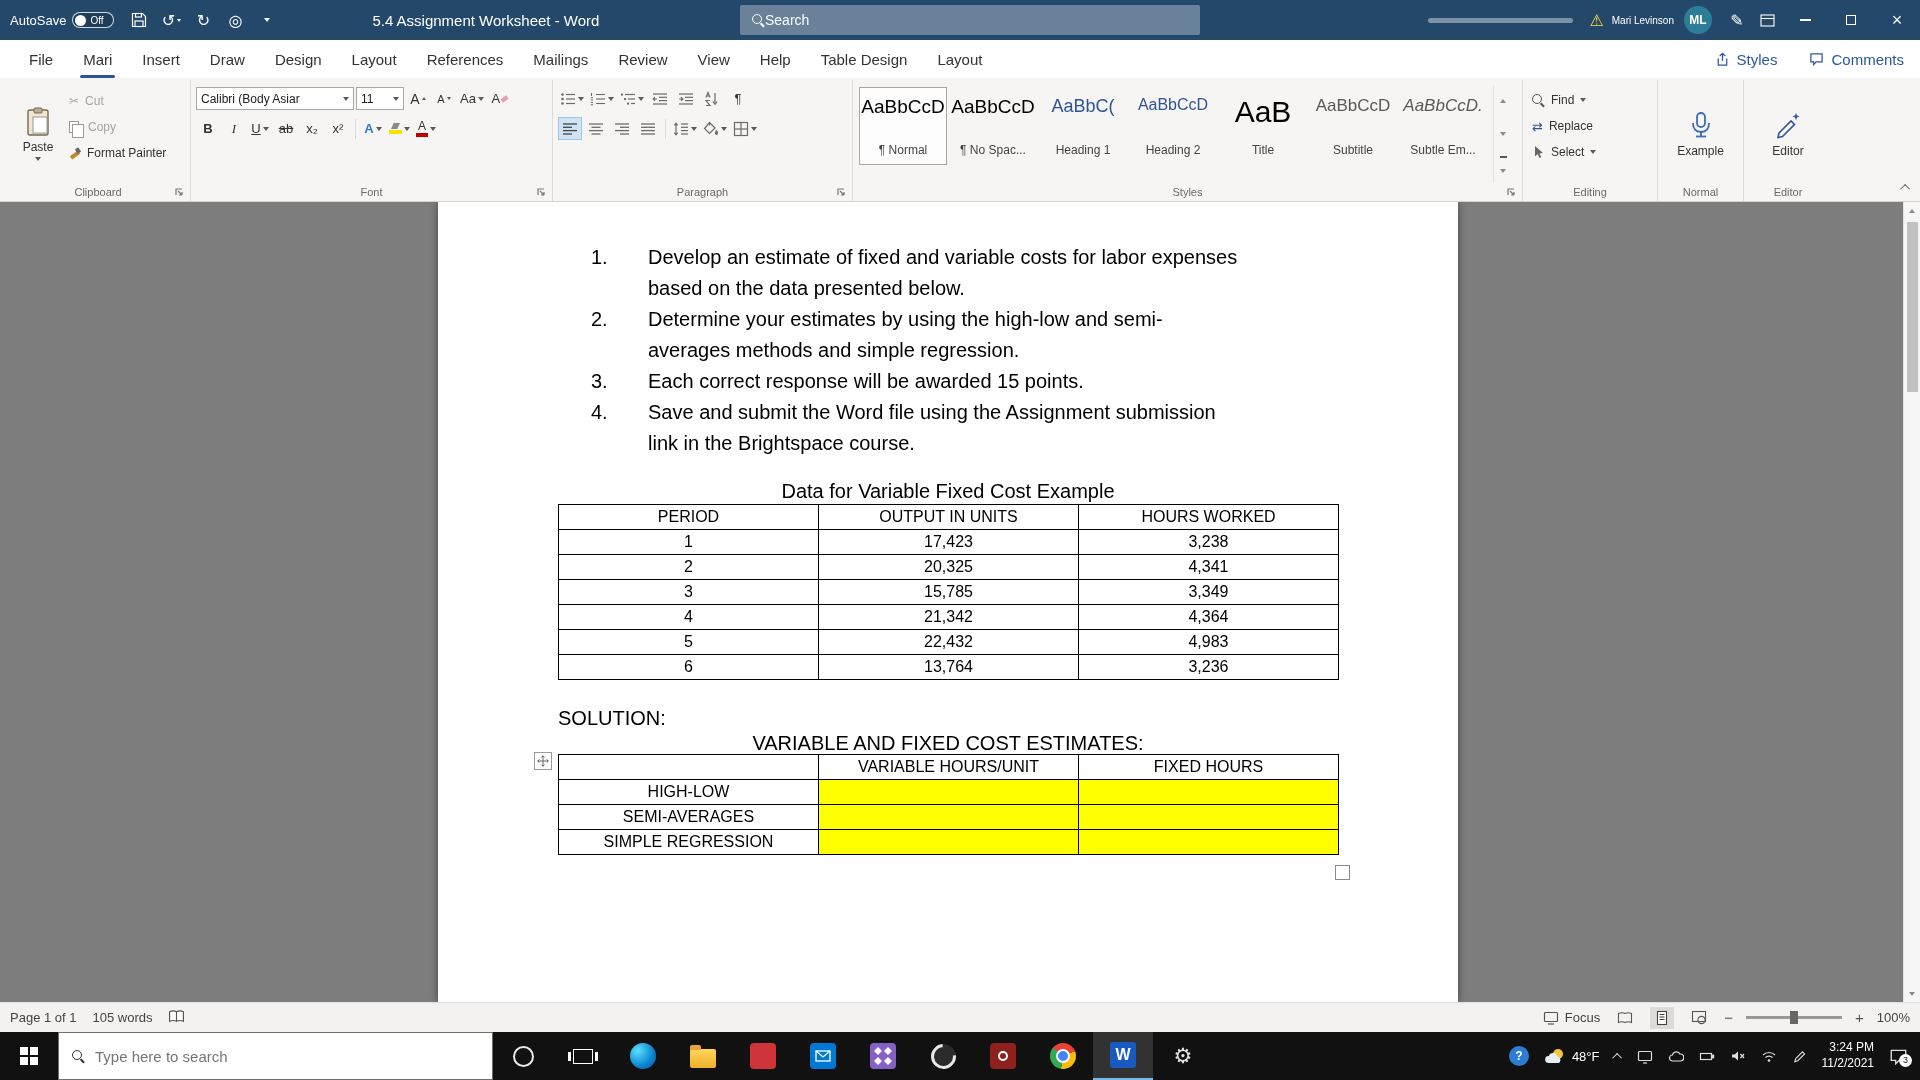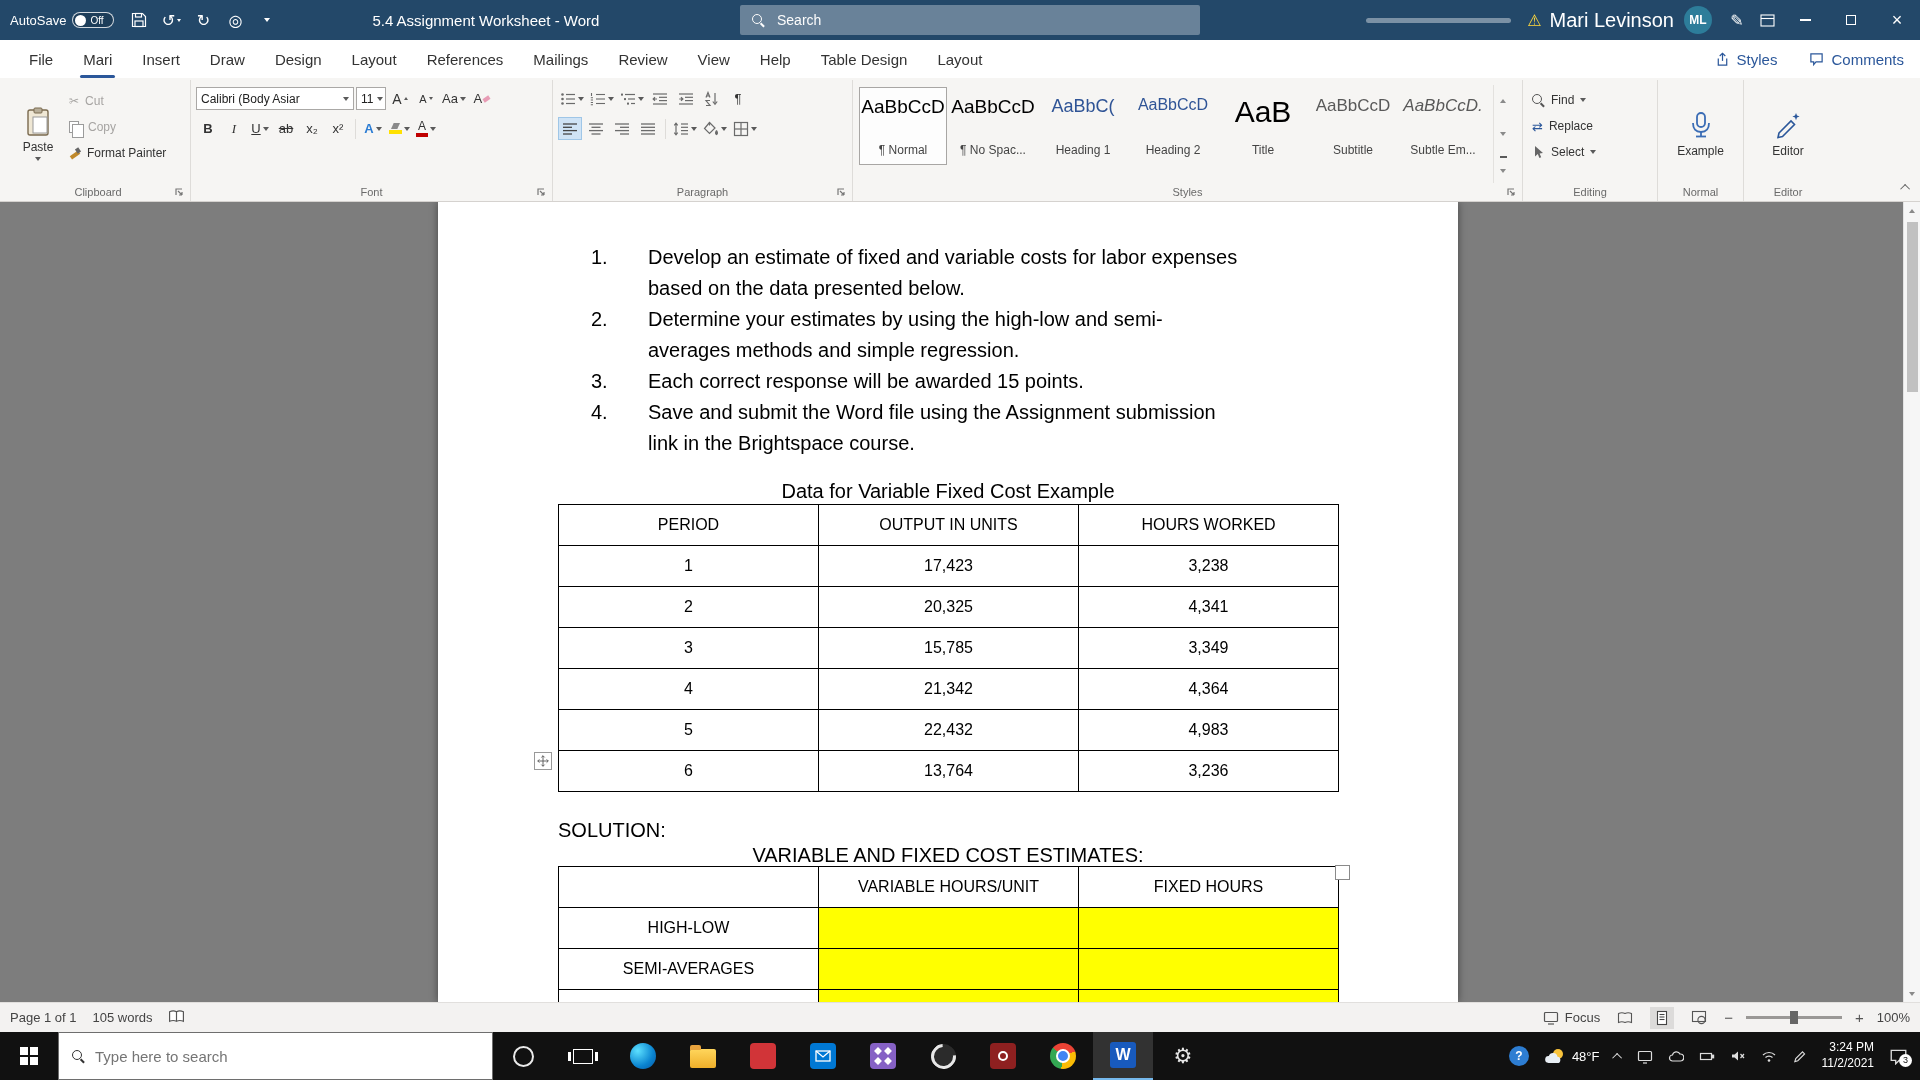--- a/index.html
+++ b/index.html
@@ -7,28 +7,28 @@
 body{font-family:"Liberation Sans","DejaVu Sans",sans-serif;display:flex;flex-direction:column;background:#7d7d7d;color:#222}
 
 .titlebar{height:40px;background:#234869;color:#fff;display:flex;align-items:center;position:relative;flex:0 0 auto;font-size:13px}
 .qat{display:flex;align-items:center;gap:2px;padding-left:10px}
 .autosave{display:flex;align-items:center;gap:6px;margin-right:8px}
 .toggle{width:42px;height:16px;border:1px solid rgba(255,255,255,.8);border-radius:9px;display:flex;align-items:center;padding:1px 4px 1px 2px;gap:4px;background:rgba(0,0,0,.15)}
 .knob{width:11px;height:11px;background:#fff;border-radius:50%}
 .toggle span{font-size:10px}
 .tb-btn{width:30px;height:30px;display:flex;align-items:center;justify-content:center;font-size:16px;color:#fff;gap:2px}
 .tb-title{margin-left:90px;white-space:nowrap;font-size:15px}
-.tb-search{position:absolute;left:740px;top:5px;width:460px;height:30px;background:rgba(255,255,255,.32);display:flex;align-items:center;gap:12px;padding:0 12px;font-size:14px;color:#fdfdfd;border-radius:2px}
+.tb-search{position:absolute;left:740px;top:5px;width:460px;height:30px;background:rgba(255,255,255,.32);display:flex;align-items:center;gap:0;padding:0 12px;font-size:14px;color:#fdfdfd;border-radius:2px}
 .mag{width:13px;height:13px;position:relative;display:inline-block;flex:0 0 auto}
 .mag::before{content:"";position:absolute;width:8px;height:8px;border:1.6px solid currentColor;border-radius:50%;left:0;top:0}
 .mag::after{content:"";position:absolute;width:5px;height:1.6px;background:currentColor;transform:rotate(45deg);left:8px;top:10px}
 .tb-right{margin-left:auto;display:flex;align-items:center;height:100%}
 .tb-pill{width:145px;height:5px;border-radius:3px;background:rgba(255,255,255,.4);margin-right:16px}
 .warn{color:#ffd83d;font-size:16px;margin-right:8px}
-.uname{font-size:20px;white-space:nowrap}
+.uname{font-size:10px;white-space:nowrap}
 .avatar{width:28px;height:28px;border-radius:50%;background:#2d7d9a;color:#fff;font-size:12px;display:flex;align-items:center;justify-content:center;margin:0 10px;font-weight:700}
 .winbtn{width:46px;height:100%;display:flex;align-items:center;justify-content:center;font-size:18px}
 .minbar{width:11px;height:1.5px;background:#fff;display:inline-block}
 .maxbox{width:10px;height:10px;border:1.2px solid #fff;display:inline-block}
 
 .cd{display:inline-block;width:0;height:0;border-left:3.5px solid transparent;border-right:3.5px solid transparent;border-top:4px solid #5a5a5a}
 .cu{display:inline-block;width:0;height:0;border-left:3.5px solid transparent;border-right:3.5px solid transparent;border-bottom:4px solid #5a5a5a}
 .cd.w{border-top-color:#fff}
 .cd.tiny{border-left-width:2.6px;border-right-width:2.6px;border-top-width:3px}
 .cu.tiny{border-left-width:2.6px;border-right-width:2.6px;border-bottom-width:3px}
@@ -96,21 +96,21 @@
 
 .docarea{flex:1;position:relative;background:#7d7d7d;overflow:hidden}
 .page{position:absolute;left:438px;top:0;bottom:0;width:1020px;background:#fff;box-shadow:0 0 8px rgba(0,0,0,.45);padding-top:40px}
 .doc-list{padding-left:153px}
 .li{display:flex}
 .li .num{flex:0 0 57px;font-size:20px;line-height:31px;color:#000}
 .li .txt{font-size:20px;line-height:31px;color:#000}
 .li .txt div{white-space:nowrap}
 .t-title{margin:20px 0 0 120px;width:780px;text-align:center;font-size:20px;line-height:25px;color:#000}
 .dtable{margin-left:120px;border-collapse:collapse;table-layout:fixed;width:780px}
-.dtable td{border:1px solid #000;height:22px;padding:12px 4px;font-size:16px;text-align:center;vertical-align:middle;color:#000;line-height:1}
+.dtable td{border:1px solid #000;height:22px;padding:4px 4px;font-size:16px;text-align:center;vertical-align:middle;color:#000;line-height:1}
 .dtable td.yl{background:#ffff00}
 .solution{margin:26px 0 0 120px;font-size:20px;line-height:24px;color:#000}
 .t-title2{margin:2px 0 0 120px;width:780px;text-align:center;font-size:20px;line-height:22px;color:#000}
 .move-handle{position:absolute;left:96px;top:550px;width:18px;height:18px;border:1px solid #999;background:#fff;display:flex;align-items:center;justify-content:center}
 .resize-handle{position:absolute;left:897px;top:663px;width:15px;height:15px;border:1px solid #8a8a8a;background:#fff}
 .vscroll{position:absolute;right:0;top:0;bottom:0;width:17px;background:#f6f6f6;border-left:1px solid #e3e3e3;display:flex;flex-direction:column;align-items:center}
 .sb-arrow{height:17px;display:flex;align-items:center;justify-content:center;width:100%}
 .sb-arrow.bottom{margin-top:auto}
 .sb-thumb{position:absolute;top:20px;left:3px;width:11px;height:170px;background:#c1c1c1}
 
@@ -298,21 +298,21 @@
     </div>
   </div>
 
   <div class="rgroup" style="width:362px">
     <div class="rgc col">
       <div class="row">
         <div class="combo" style="width:158px">
             <span class="trunc">Calibri (Body Asiar</span>
             <span class="cd"></span>
           </div>
-        <div class="combo" style="width:30px">
+        <div class="combo" style="width:48px">
             <span>11</span>
             <span class="cd"></span>
           </div>
         <div class="rb">
             <span class="Abig">A</span>
             <span class="cu tiny"></span>
           </div>
         <div class="rb">
             <span class="Asmall">A</span>
             <span class="cd tiny"></span>

